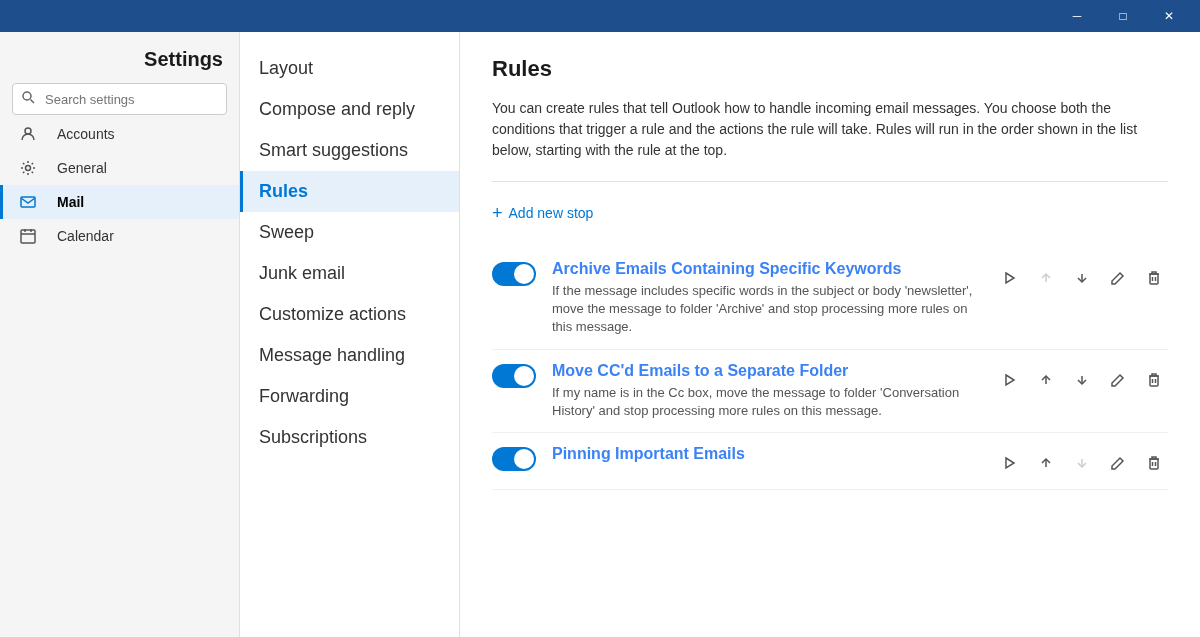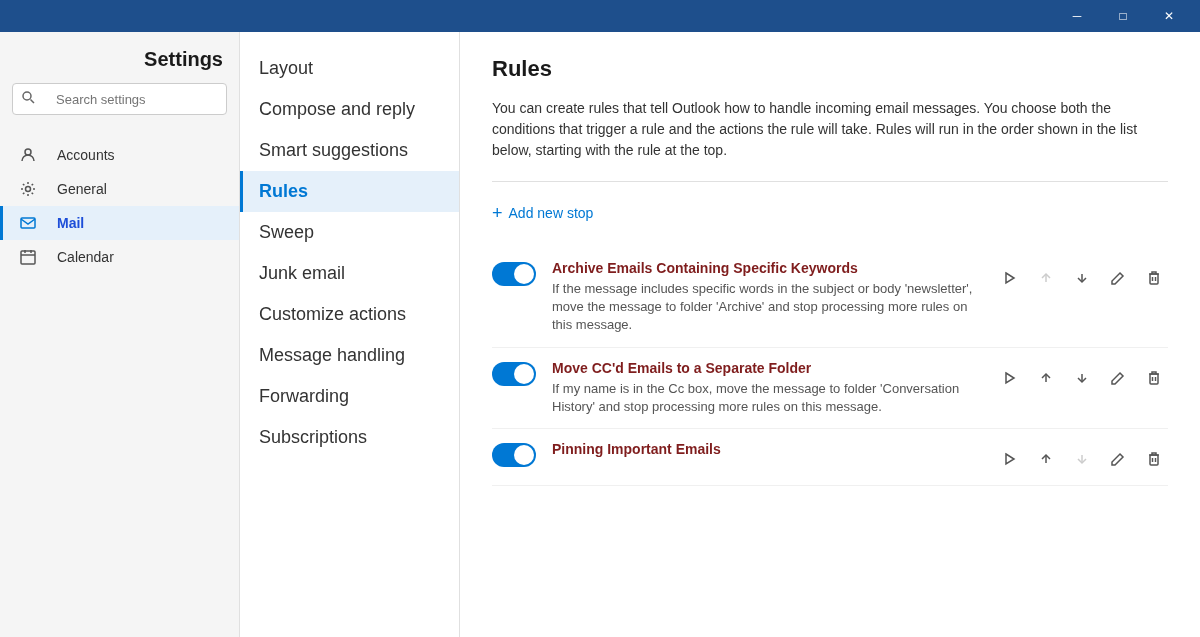--- a/index.html
+++ b/index.html
@@ -50,28 +50,28 @@
       overflow-y: auto;
     }
     .sidebar-title {
       font-size: 20px;
       font-weight: 600;
       color: #1a1a1a;
       padding: 0 16px 12px 16px;
       text-align: right;
     }
     .search-box {
-      margin: 0 12px 23px 12px;
+      margin: 0 12px 2px 12px;
       display: flex;
       align-items: center;
       background: white;
       border: 1px solid #ccc;
       border-radius: 4px;
       padding: 6px 8px;
-      gap: 21px;
+      gap: 10px;
     }
     .search-icon-svg {
       color: #666;
       flex-shrink: 0;
     }
     .search-input {
       border: none;
       outline: none;
       font-size: 13px;
       color: #333;
@@ -84,21 +84,21 @@
       gap: 20px;
       padding: 8px 16px;
       font-size: 14px;
       color: #333;
       cursor: pointer;
       border-left: 3px solid transparent;
     }
     .nav-item.active {
       border-left: 3px solid #0078d4;
       background: #e5f0fa;
-      color: #1d4ed8;
+      color: #000000;
       font-weight: 600;
     }
     .nav-icon { width: 18px; height: 18px; display: flex; align-items: center; justify-content: center; }
 
     
     .mid-panel {
       width: 220px;
       background: white;
       border-right: 1px solid #e0e0e0;
       padding: 16px 0;
@@ -182,23 +182,23 @@
       position: absolute;
       top: 2px;
       right: 2px;
       width: 20px;
       height: 20px;
       background: white;
       border-radius: 50%;
     }
     .rule-content { flex: 1; }
     .rule-title {
-      font-size: 14px;
+      font-size: 16px;
       font-weight: 600;
-      color: #7f1d1d;
+      color: #3b82f6;
       margin-bottom: 4px;
     }
     .rule-desc {
       font-size: 13px;
       color: #555;
       line-height: 1.4;
     }
     .rule-actions {
       display: flex;
       align-items: center;

